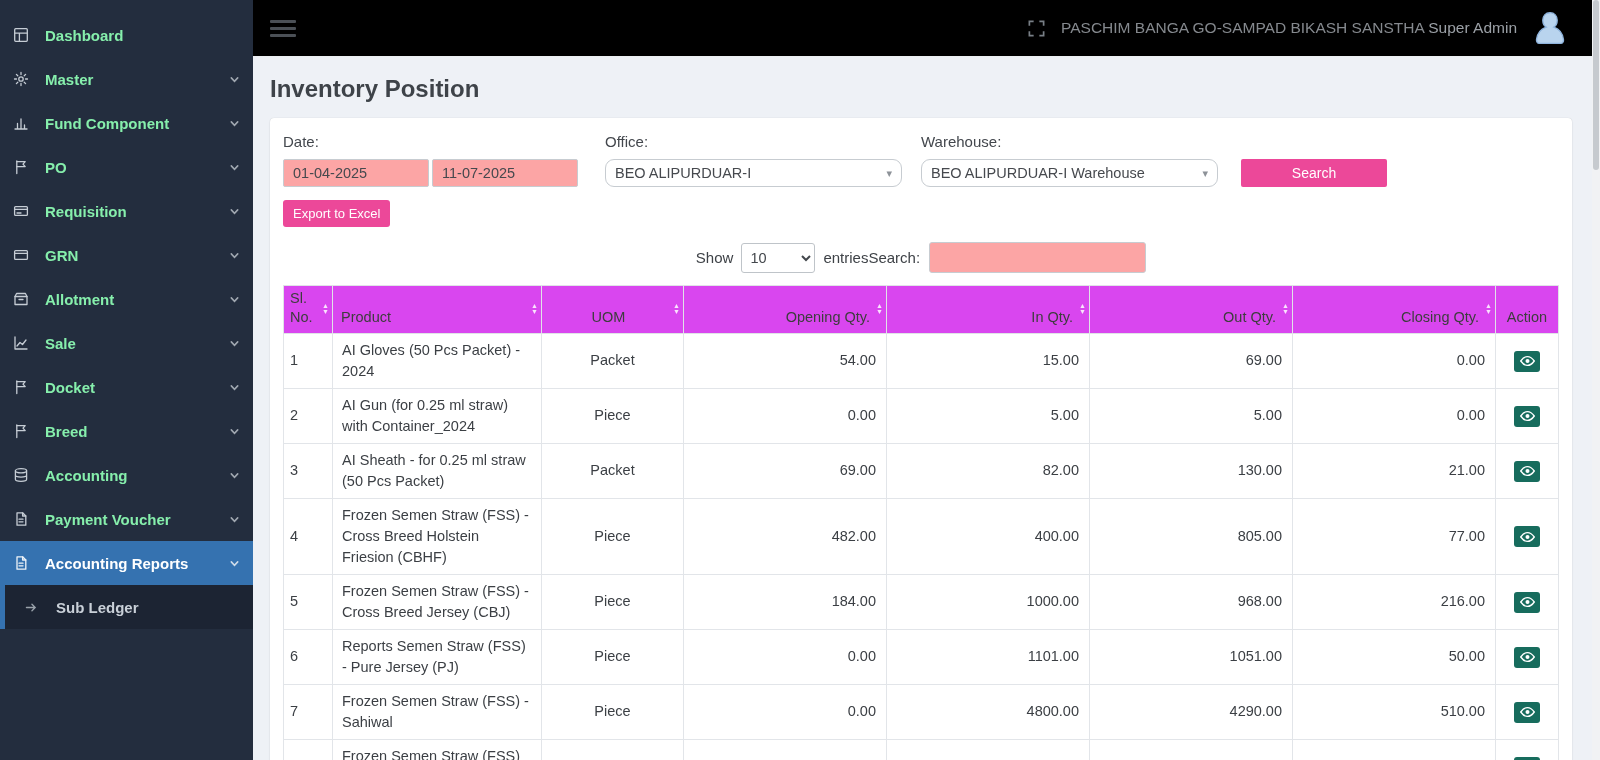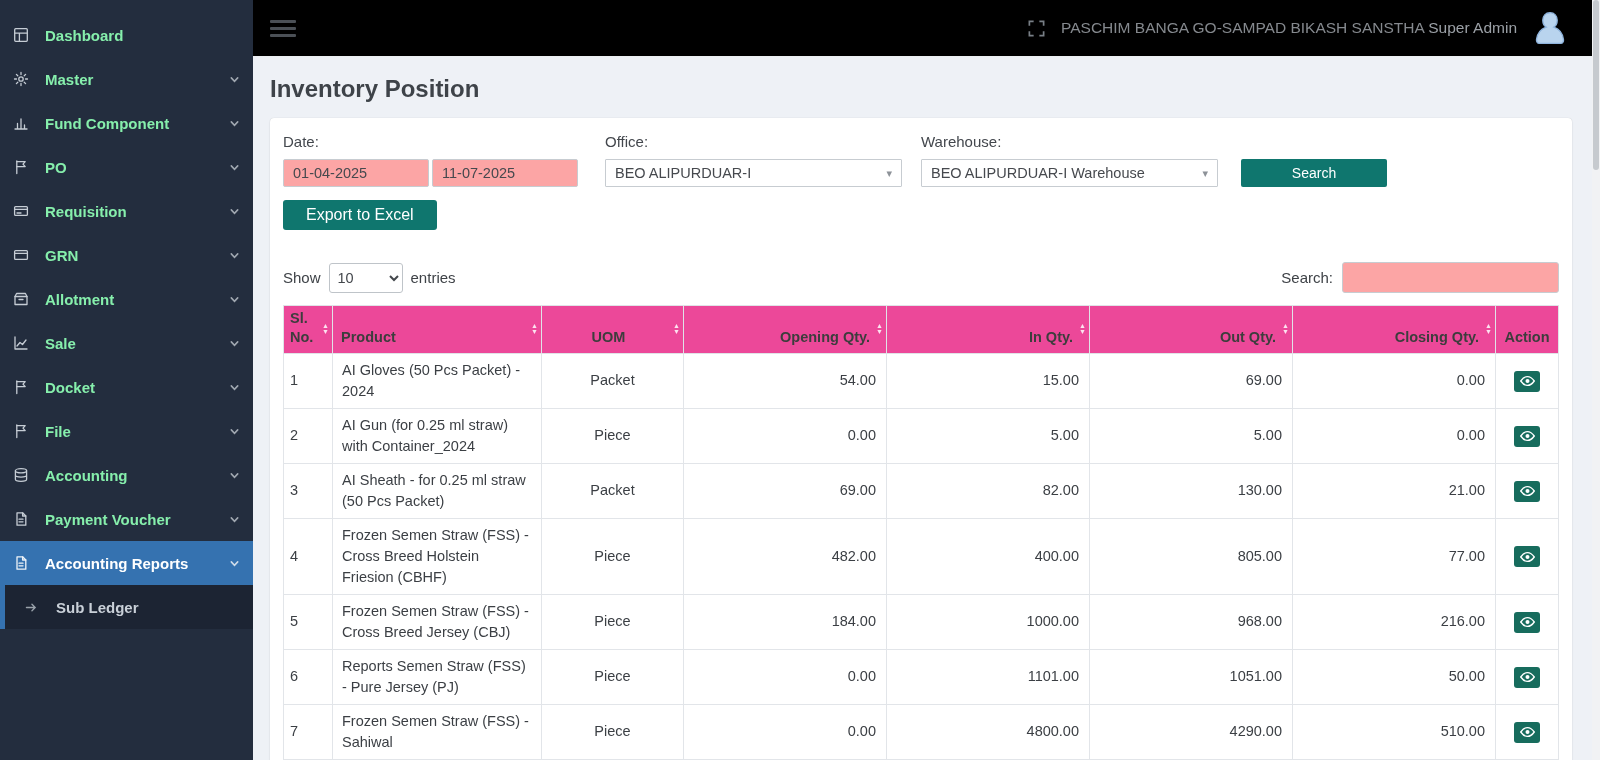--- a/index.html
+++ b/index.html
@@ -38,34 +38,34 @@
   .filters{display:flex;}
   .fg{display:flex;flex-direction:column;}
   .fg-date{width:322px;}
   .fg-office{width:316px;}
   .fg-warehouse{width:320px;}
   .fg-search{justify-content:flex-end;}
   .flabel{font-size:15px;color:#43474d;margin-bottom:9px;}
   .date-inputs{display:flex;gap:3px;}
   .tinput{box-sizing:border-box;border:1px solid #c7ccd1;background:#fca5a5;font-family:inherit;font-size:14.5px;color:#46494e;padding:4px 9px;border-radius:2px;outline:none;}
   .date-input{width:146px;height:28px;}
-  .select{box-sizing:border-box;width:297px;height:28px;border:1px solid #c7ccd1;border-radius:1px;display:flex;align-items:center;justify-content:space-between;padding:0 9px;font-size:14.5px;color:#46494e;cursor:pointer;background:#fff;}
+  .select{box-sizing:border-box;width:297px;height:28px;border:1px solid #c7ccd1;border-radius:9px;display:flex;align-items:center;justify-content:space-between;padding:0 9px;font-size:14.5px;color:#46494e;cursor:pointer;background:#fff;}
   .caret{color:#8d9298;font-size:11px;}
-  .btn{font-family:inherit;border:none;cursor:pointer;background:#0f766e;color:#fff;border-radius:2px;}
+  .btn{font-family:inherit;border:none;cursor:pointer;background:#ec4899;color:#fff;border-radius:2px;}
   .search-btn{width:146px;height:28px;font-size:14px;}
-  .export-btn{margin-top:13px;padding:6px 23px;font-size:16px;border-radius:3px;}
-
-  .controls{display:flex;justify-content:space-between;align-items:center;margin-top:32px;}
+  .export-btn{margin-top:13px;padding:6px 10px;font-size:13px;border-radius:3px;}
+
+  .controls{display:flex;justify-content:center;align-items:center;margin-top:15px;}
   .show-entries{display:flex;align-items:center;gap:8px;font-size:15px;color:#3e4247;}
   .page-size{width:74px;height:30px;border:1px solid #bfc4c9;border-radius:3px;font-family:inherit;font-size:14.5px;color:#43474c;padding:0 4px;background:#fff;}
   .table-search{display:flex;align-items:center;gap:9px;font-size:15px;color:#3e4247;}
   .table-search-input{width:217px;height:31px;border-radius:3px;}
 
   .inv-table{width:100%;border-collapse:collapse;table-layout:fixed;margin-top:12px;}
-  .inv-table th{position:relative;background:#ec4899;color:#3d3d3d;font-size:14.5px;font-weight:700;padding:3px 16px 6px 8px;border:1px solid #e0e3e7;vertical-align:bottom;line-height:1.3;}
+  .inv-table th{position:relative;background:#d946ef;color:#3d3d3d;font-size:14.5px;font-weight:400;padding:3px 16px 6px 8px;border:1px solid #e0e3e7;vertical-align:bottom;line-height:1.3;}
   .inv-table th:nth-child(1){width:38px;padding:3px 4px 6px 6px;}
   .inv-table th:nth-child(3){width:117px;}
   .inv-table th:nth-child(4),.inv-table th:nth-child(5),.inv-table th:nth-child(6),.inv-table th:nth-child(7){width:178px;}
   .inv-table th:nth-child(8){width:54px;padding:3px 4px 6px;}
   .al-left{text-align:left;}
   .al-center{text-align:center;}
   .al-right{text-align:right;}
   .sort{position:absolute;right:3px;top:50%;transform:translateY(-50%);display:flex;flex-direction:column;font-size:7px;line-height:6px;color:rgba(255,255,255,.85);}
   .inv-table td{border:1px solid #e2e5e9;font-size:14.5px;color:#3b3f44;padding:6px 9px;line-height:1.45;}
   .inv-table td:nth-child(1){padding-left:6px;}
@@ -201,21 +201,21 @@
             </svg>
           </span>
         </div>
         <div class="menu-item">
           <span class="mi-icon">
             <svg width="16" height="16" viewBox="0 0 16 16" fill="none" stroke="#c6cdd5" stroke-width="1.3" stroke-linecap="round" stroke-linejoin="round">
               <path d="M3.8 14.5V2"></path>
               <path d="M3.8 2.6h8.4L10 5.1l2.2 2.5H3.8"></path>
             </svg>
           </span>
-          <span class="mi-label">File</span>
+          <span class="mi-label">Breed</span>
           <span class="mi-chevron">
             <svg width="11" height="11" viewBox="0 0 12 12" fill="none" stroke="#aeb5bd" stroke-width="1.7" stroke-linecap="round">
               <path d="M2.5 4.2L6 8l3.5-3.8"></path>
             </svg>
           </span>
         </div>
         <div class="menu-item">
           <span class="mi-icon">
             <svg width="16" height="16" viewBox="0 0 16 16" fill="none" stroke="#c6cdd5" stroke-width="1.3" stroke-linecap="round" stroke-linejoin="round">
               <ellipse cx="8" cy="3.8" rx="5.6" ry="2.1"></ellipse>

